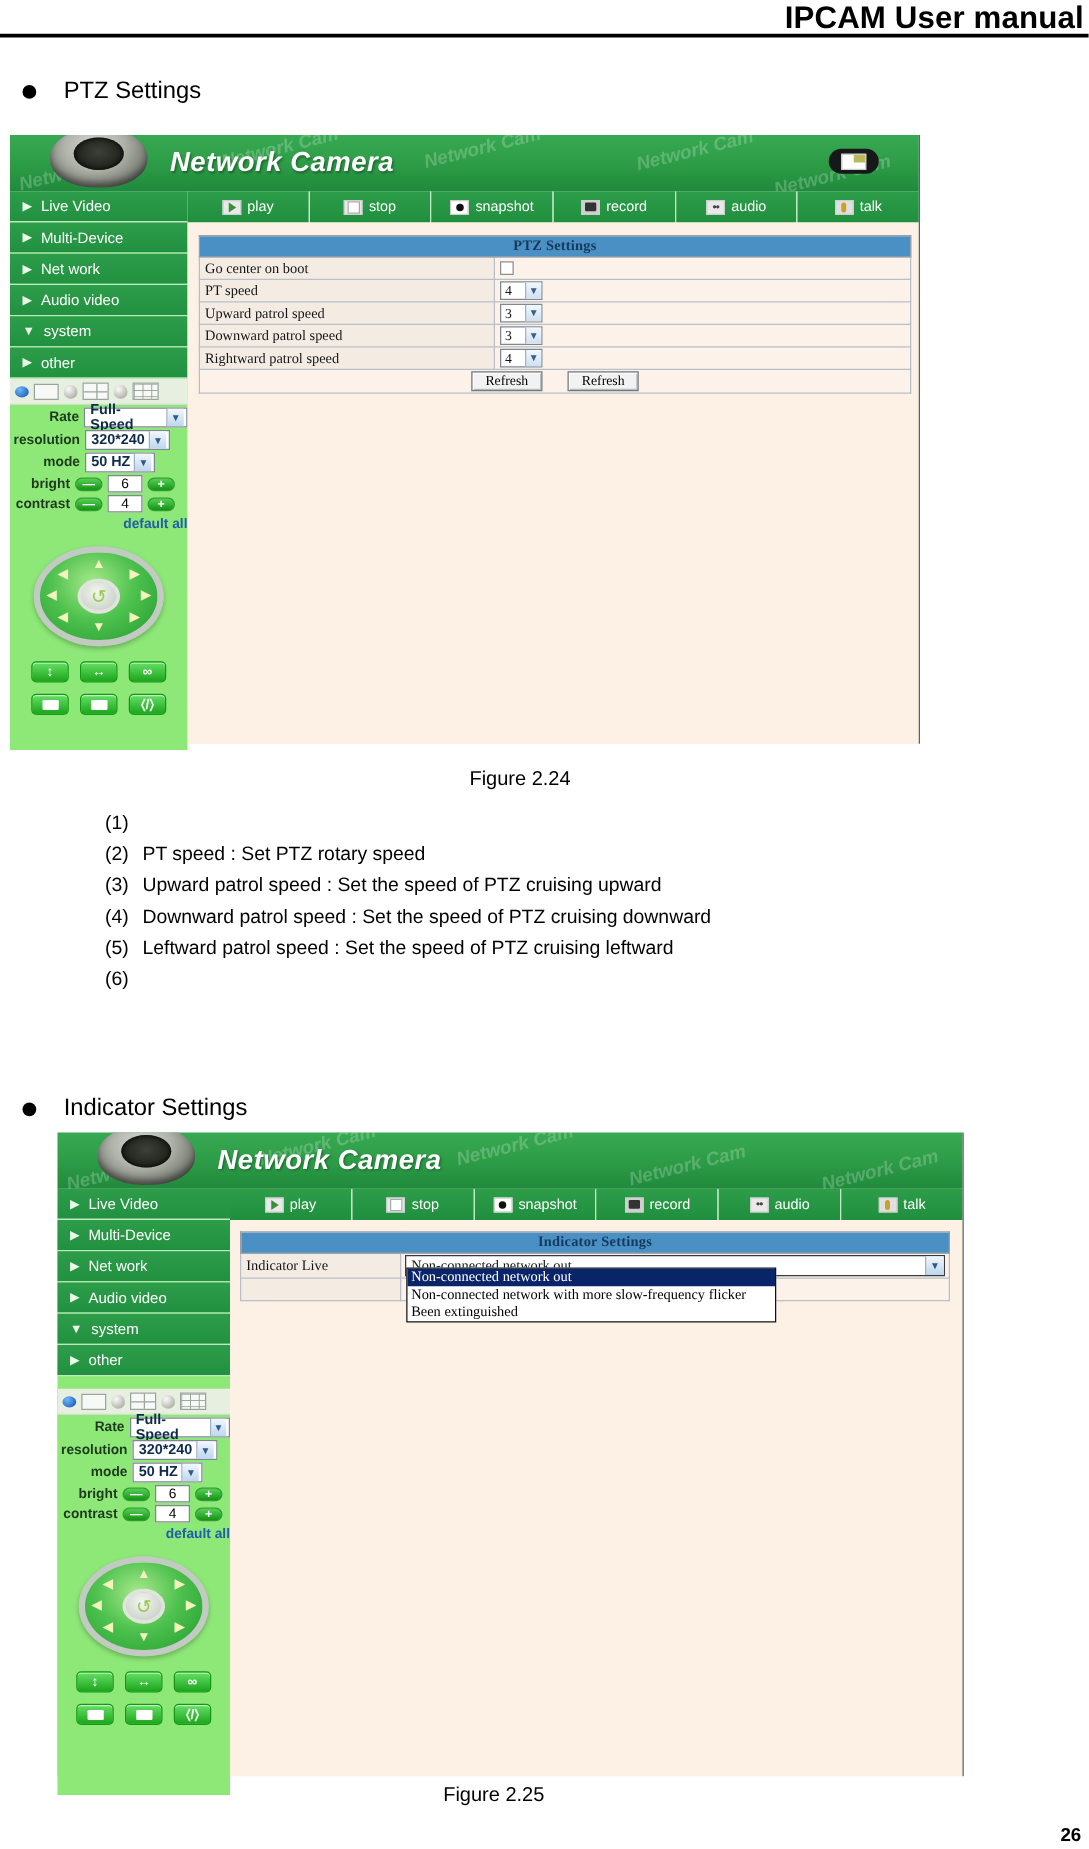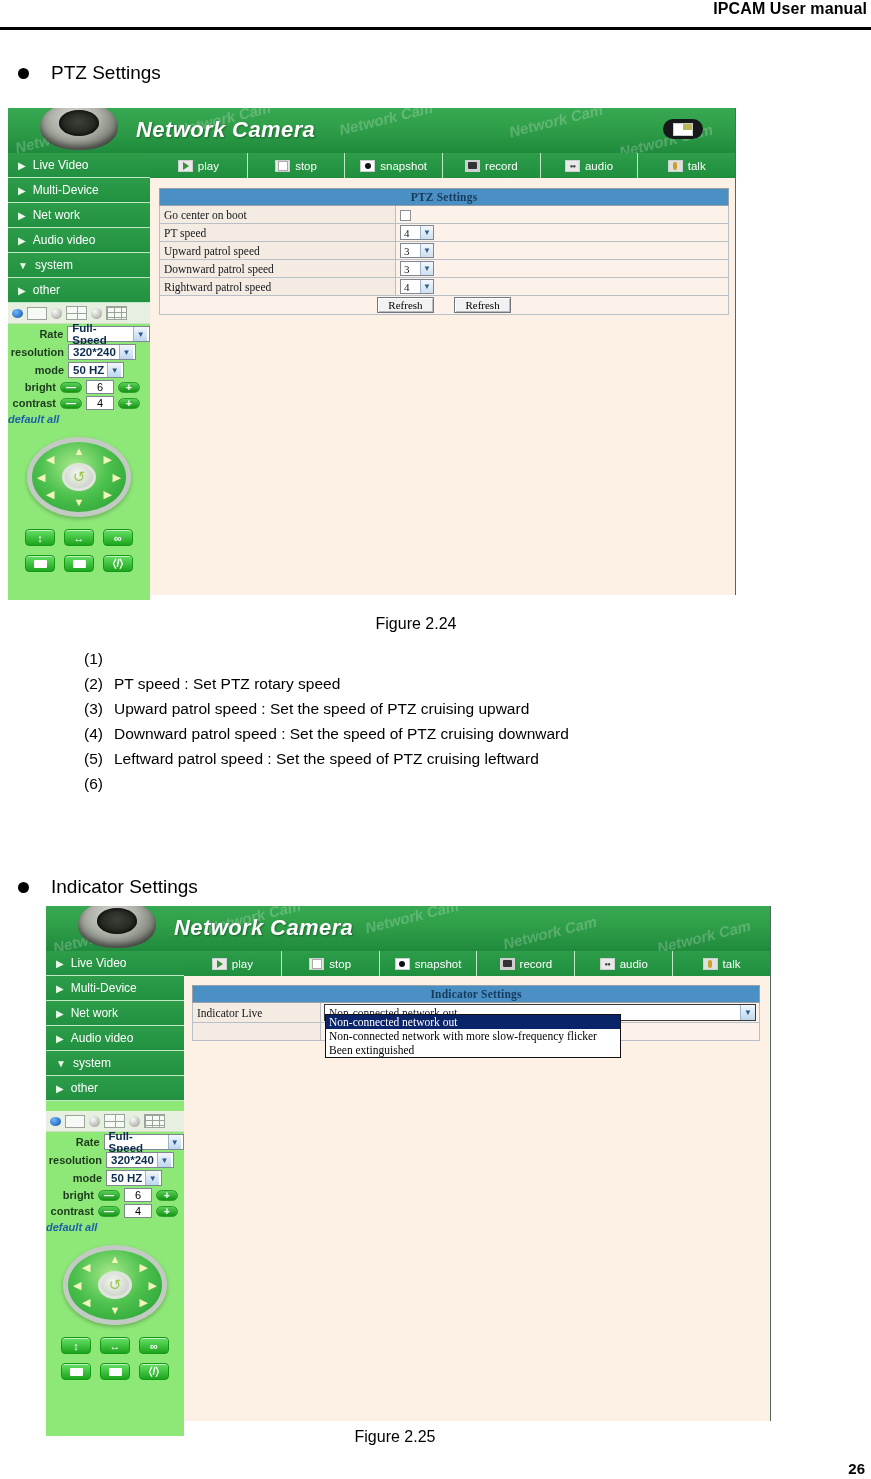--- a/index.html
+++ b/index.html
@@ -12,21 +12,21 @@
     position: relative;
     overflow: hidden;
   }
 
   
   .page-header {
     position:absolute; left:0; top:0; width:871px; height:30px;
   }
   .page-header .title {
     position:absolute; right:4px; top:0px;
-    font-size:16px; font-weight:bold; letter-spacing:0.1px;
+    font-size:25px; font-weight:bold; letter-spacing:0.1px;
   }
   .header-rule {
     position:absolute; left:0; top:27px; width:871px; height:3px; background:#000;
   }
 
   
   .bullet-head { position:absolute; display:flex; align-items:center; }
   .bullet-dot {
     width:11px; height:11px; border-radius:50%; background:#000;
     margin-right:22px; flex:0 0 auto;
@@ -182,21 +182,21 @@
     width:22px;height:11px;border-radius:6px;
     background:linear-gradient(180deg,#57cf57,#149414);
     color:#fff; font-size:10px; font-weight:bold;
     display:flex;align-items:center;justify-content:center;
     border:1px solid #2f9e2f;
   }
   .numbox {
     width:28px;height:14px;border:1px solid #7f8790;background:#fff;
     font-size:11px; display:flex;align-items:center;justify-content:center;
   }
-  .default-all { text-align:left; font-size:11px; color:#1f5fa9; margin-top:3px; font-weight:bold;font-style:italic;}
+  .default-all { text-align:right; font-size:11px; color:#1f5fa9; margin-top:3px; font-weight:bold;}
 
   .joystick {
     margin:12px auto 0; width:104px;height:80px; border-radius:50%;
     background:radial-gradient(ellipse at 45% 35%, #a9e98c 0%, #4fc24f 45%, #1f9b2e 100%);
     border:5px solid #c3c9c3; position:relative;
     box-shadow:0 2px 4px rgba(0,0,0,.25);
   }
   .joystick .hub {
     position:absolute; left:50%; top:50%; transform:translate(-50%,-50%);
     width:34px;height:28px;border-radius:50%;

